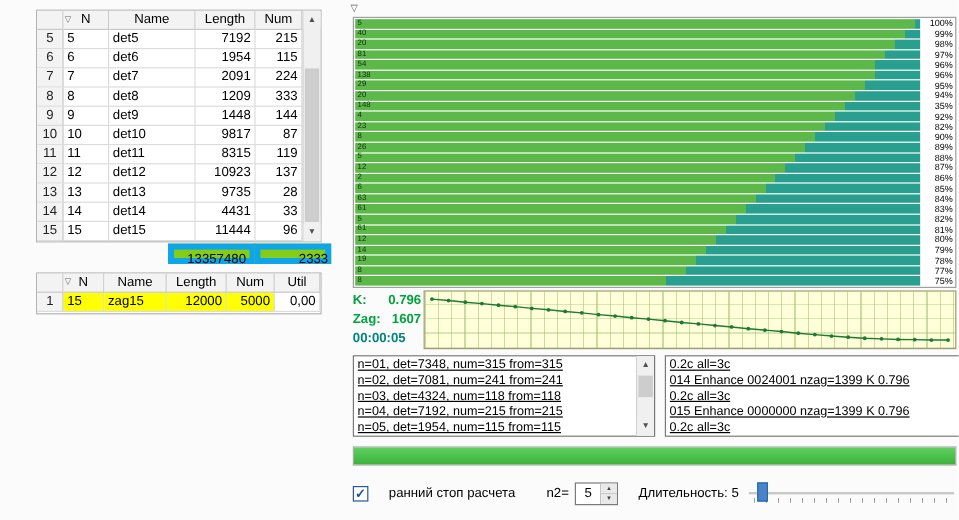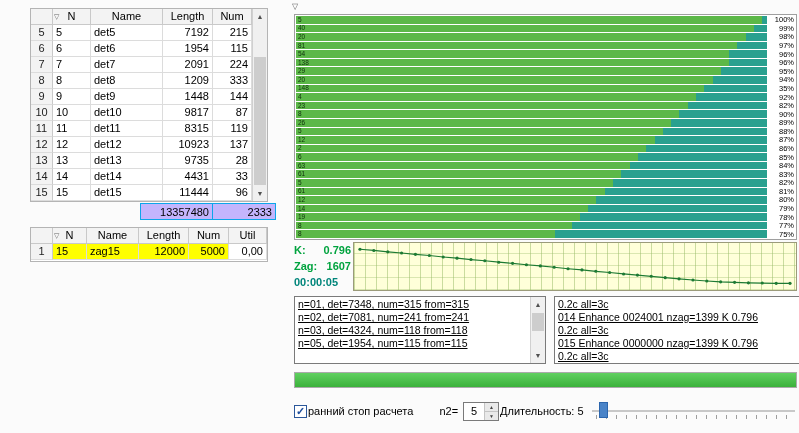--- a/index.html
+++ b/index.html
@@ -29,21 +29,21 @@
   .vsb { position:absolute; top:0; right:0; bottom:0; width:15px; background:#f0f0f0; border-left:1px solid #d0d0d0; box-sizing:border-box; }
   .sb-btn { position:absolute; left:0; width:14px; height:15px; font-size:7px; color:#505050; display:flex; align-items:center; justify-content:center; background:#f0f0f0; }
   .sb-btn.up { top:0; } .sb-btn.down { bottom:0; }
   .sb-thumb { position:absolute; left:1px; width:12px; background:#cdcdcd; }
   #details .sb-thumb { top:48px; bottom:16px; }
   .log .sb-thumb { top:16px; height:18px; }
 
   .totals { position:absolute; left:140px; top:203px; display:flex; }
   .tot-box {
     height:17px; line-height:16px; font-size:11px; text-align:right; padding:0 3px;
-    background:#c4b5fd; border:1px solid #0ea5e9; box-sizing:border-box;
+    background:#84cc16; border:5px solid #0ea5e9; box-sizing:border-box;
   }
   .tot-box.len { width:73px; } .tot-box.cnt { width:64px; margin-left:-1px;padding-left:32px; }
 
   
   .panel-glyph { position:absolute; left:292px; top:2px; font-size:8px; color:#666; }
 
   .bars-box {
     position:absolute; left:294px; top:14px; width:503px; height:226px;
     background:#fff; border:1px solid #9f9f9f; box-sizing:border-box;
     display:flex; flex-direction:column; padding:1px; gap:1px;
@@ -90,21 +90,21 @@
 
   .controls {
     position:absolute; left:294px; top:398px; width:503px; height:26px;
     display:flex; align-items:center; font-size:11px;
   }
   .cb {
     width:13px; height:13px; border:1px solid #2b579a; background:#fff; box-sizing:border-box;
     display:flex; align-items:center; justify-content:center;
     font-size:11px; font-weight:bold; color:#1e4e9c; flex:0 0 auto;
   }
-  .lbl { margin-left:1px; white-space:nowrap; }
+  .lbl { margin-left:17px; white-space:nowrap; }
   .lbl.n2 { margin-left:26px; }
   .lbl.dur { }
   .spin { margin-left:5px; width:36px; height:19px; border:1px solid #7a7a7a; background:#fff; display:flex; box-sizing:border-box; flex:0 0 auto; }
   .spin-val { flex:1; text-align:center; font-size:11px; line-height:17px; }
   .spin-btns { width:13px; display:flex; flex-direction:column; border-left:1px solid #c4c4c4; }
   .spin-btn { flex:1; font-size:5px; color:#444; background:#e9e9e9; display:flex; align-items:center; justify-content:center; }
   .spin-btn:first-child { border-bottom:1px solid #c4c4c4; }
 
   .slider { position:relative; flex:1; height:20px; margin-left:8px; }
   .slider-track { position:absolute; left:0; right:2px; top:9px; height:2px; background:#c8c8c8; }
@@ -422,20 +422,21 @@
         <circle cx="424.1" cy="41.2" r="1.6" fill="#1d7a33"></circle>
         <circle cx="438.0" cy="41.2" r="1.6" fill="#1d7a33"></circle>
       </svg>
   </div>
 
   <div class="log" id="log-left">
     <div class="log-lines" id="log-left-lines">
         <div class="log-line">n=01, det=7348, num=315 from=315</div>
         <div class="log-line">n=02, det=7081, num=241 from=241</div>
         <div class="log-line">n=03, det=4324, num=118 from=118</div>
+        <div class="log-line">n=04, det=7192, num=215 from=215</div>
         <div class="log-line">n=05, det=1954, num=115 from=115</div>
       </div>
     <div class="vsb">
       <div class="sb-btn up">▲</div>
       <div class="sb-thumb"></div>
       <div class="sb-btn down">▼</div>
     </div>
   </div>
 
   <div class="log" id="log-right">

